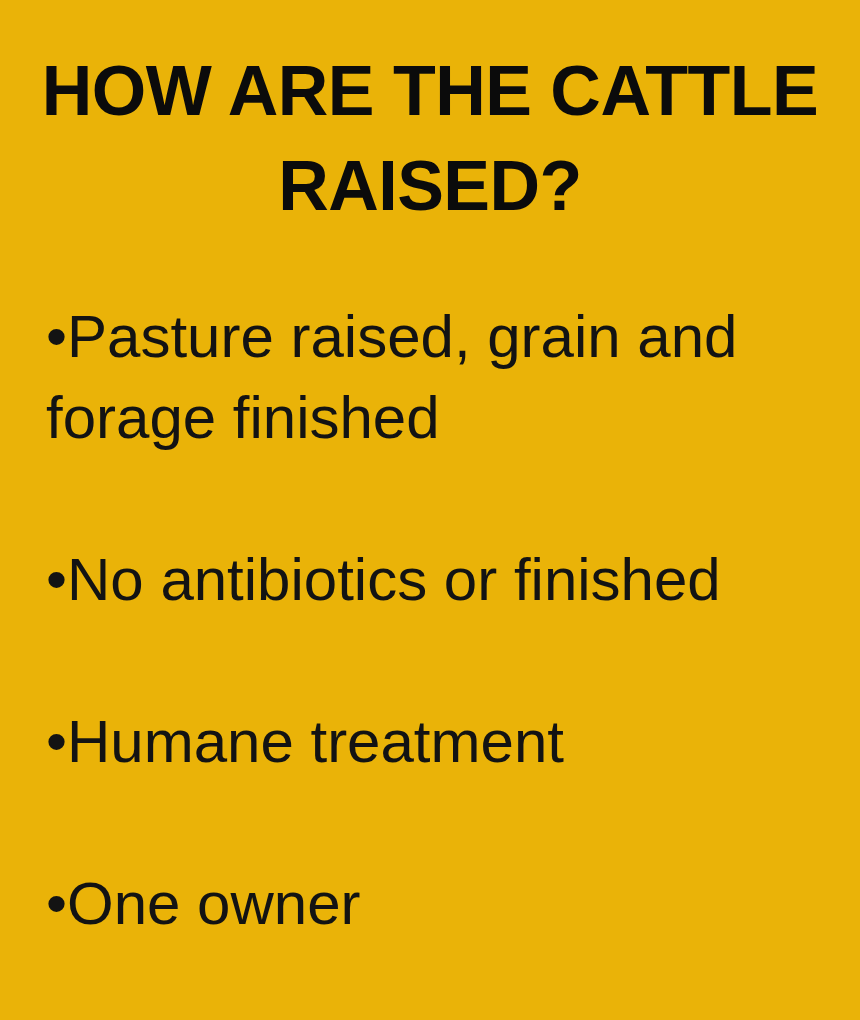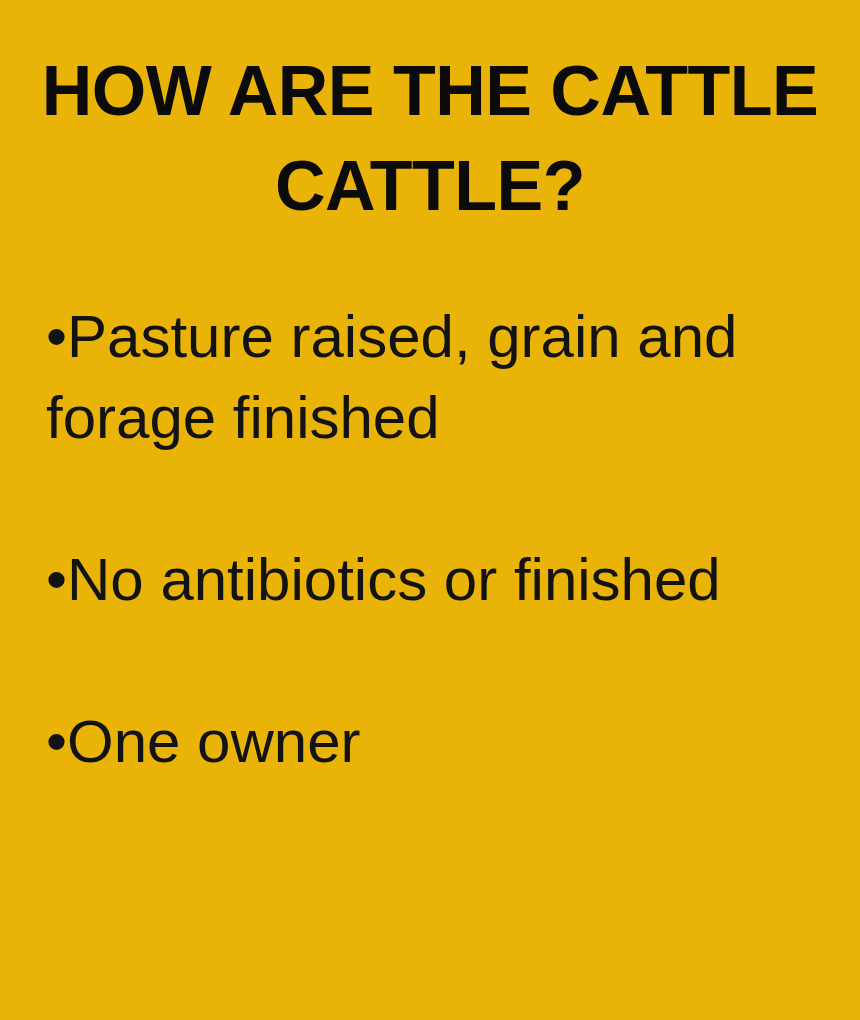--- a/index.html
+++ b/index.html
@@ -78,33 +78,36 @@
     display: inline;
   }
 </style>
 </head>
 <body>
 
 <div class="slide">
 
   <div class="title-block">
     <span class="title-line">HOW ARE THE CATTLE</span>
-    <span class="title-line">CATTLE?</span>
+    <span class="title-line">RAISED?</span>
   </div>
 
   <ul class="bullet-list">
 
     <li class="bullet-item">
       <span class="bullet-glyph">•</span><span class="bullet-text">Pasture raised, grain and forage finished</span>
     </li>
 
     <li class="bullet-item">
       <span class="bullet-glyph">•</span><span class="bullet-text">No antibiotics or finished</span>
     </li>
 
+    <li class="bullet-item">
+      <span class="bullet-glyph">•</span><span class="bullet-text">Humane treatment</span>
+    </li>
 
     <li class="bullet-item">
       <span class="bullet-glyph">•</span><span class="bullet-text">One owner</span>
     </li>
 
   </ul>
 
 </div>
 
 </body></html>

